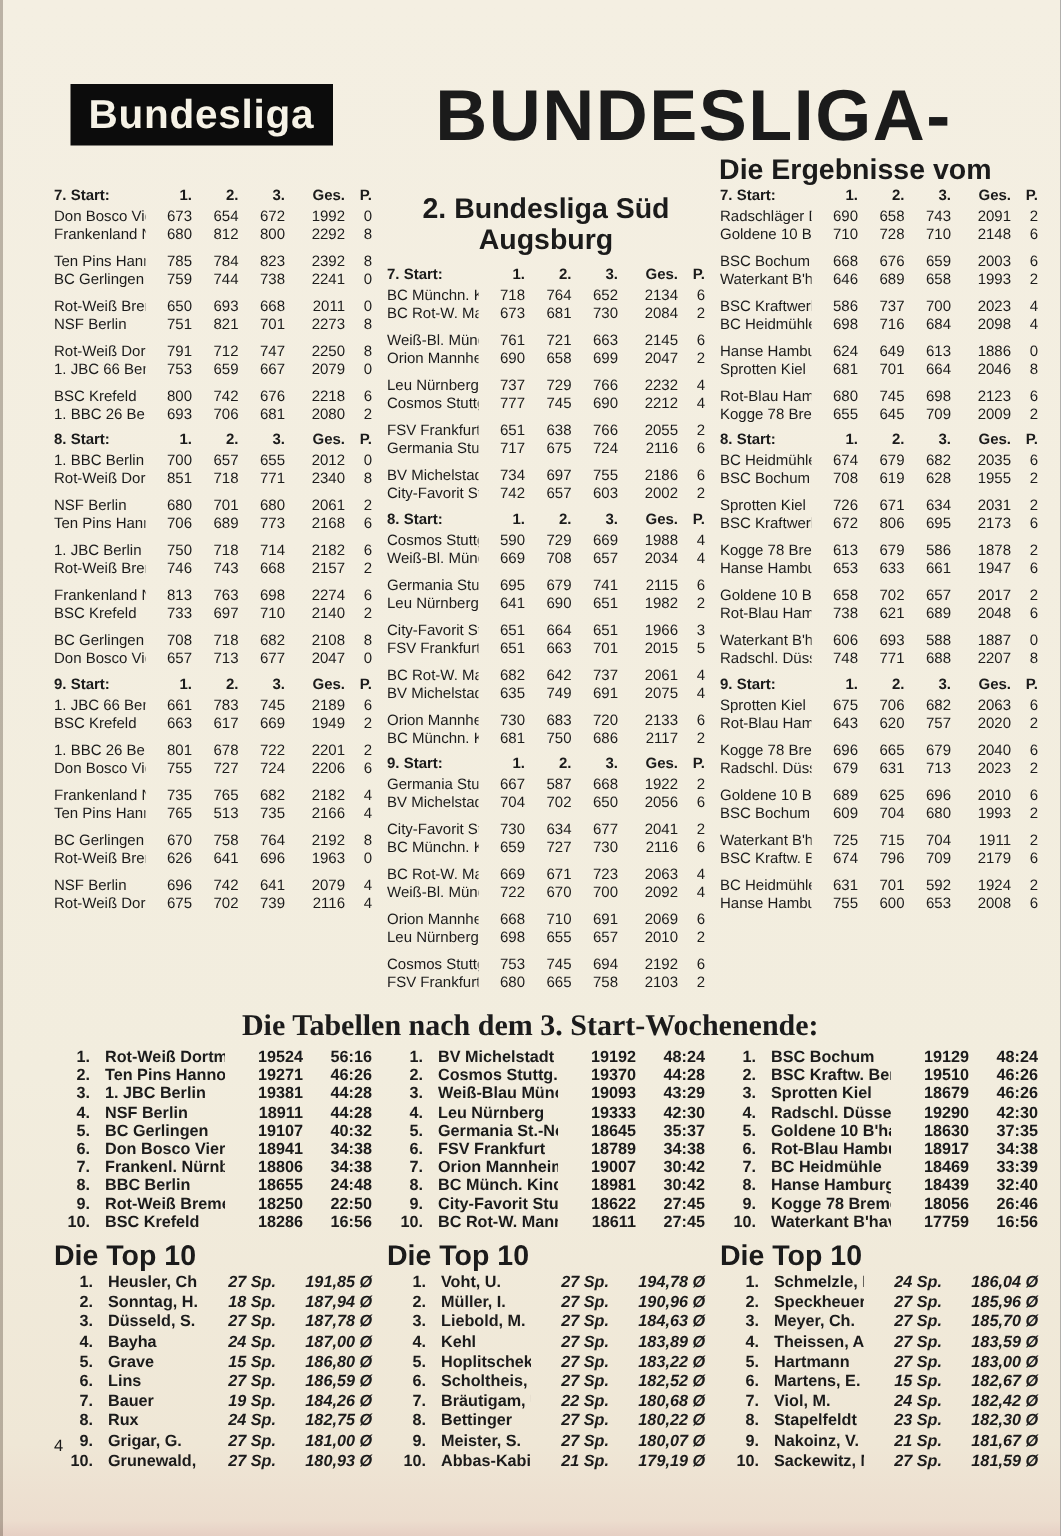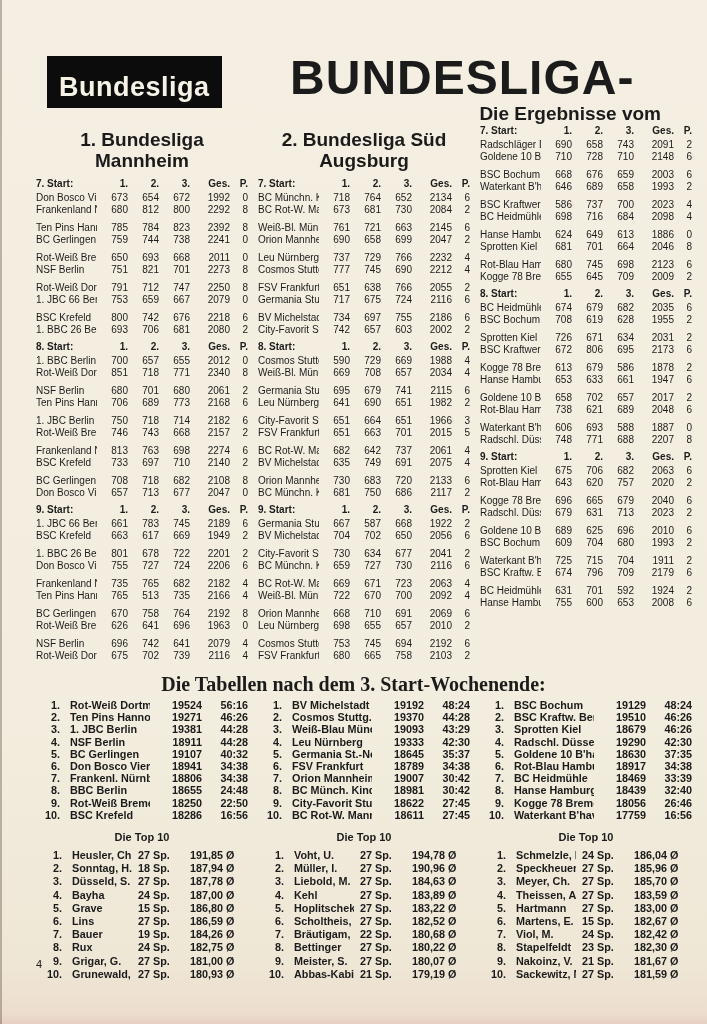--- a/index.html
+++ b/index.html
@@ -3,21 +3,21 @@
 <meta charset="utf-8">
 <style>
   html,body{margin:0;padding:0;background:#9a9a9a;}
   .page{position:relative;width:707px;height:1024px;margin:0 auto;overflow:hidden;
     background:linear-gradient(180deg,#f4efe2 0%,#f2edde 70%,#efe7d6 94%,#ecddce 99%,#e6cfc4 100%);
     color:#1b1b1b;font-family:"Liberation Sans",sans-serif;}
   .page::before{content:'';position:absolute;left:0;top:0;bottom:0;width:2px;background:rgba(80,66,52,.35);}
   
   .top{display:flex;align-items:flex-start;padding:56px 14px 0 47px;}
   .badge{background:#0c0c0c;color:#f6f2e6;font-weight:bold;font-size:27px;line-height:31px;
-    text-align:center;padding:16px 12px 5px;letter-spacing:.5px;}
+    text-align:center;padding:5px 12px 5px;letter-spacing:.5px;}
   .head-right{flex:1;padding-left:10px;}
   .headline{font-weight:bold;font-size:48px;line-height:44px;letter-spacing:1px;white-space:nowrap;text-align:center;}
   .subtitle{font-weight:bold;font-size:19px;text-align:right;padding-right:32px;margin-top:3px;}
   
   .cols{display:grid;grid-template-columns:1fr 1fr 1fr;column-gap:10px;padding:0 15px 0 36px;}
   .league-title{text-align:center;font-weight:bold;font-size:19px;line-height:21px;margin:4px 0 7px;}
   
   .start-block{margin-bottom:5px;}
   .score-row{display:grid;grid-template-columns:1fr 27px 27px 27px 36px 14px;column-gap:4px;
     font-size:10px;line-height:12px;}
@@ -27,50 +27,46 @@
   .score-rows .score-row:nth-child(even):not(:last-child){margin-bottom:6px;}
   
   .mid-heading{text-align:center;font-weight:bold;font-size:20px;line-height:22px;margin:6px 0 4px;font-family:Liberation Serif, serif;}
   .stand-row{display:grid;grid-template-columns:24px 1fr 46px 40px;column-gap:6px;
     font-weight:bold;font-size:10.8px;line-height:12.2px;}
   .stand-row .rk{text-align:right;}
   .stand-row .tm{text-align:left;padding-left:4px;white-space:nowrap;overflow:hidden;}
   .stand-row .n{text-align:right;white-space:nowrap;}
   
   .top10-block{margin-top:8px;}
-  .top10-title{text-align:center;font-weight:bold;font-size:11px;line-height:17px;margin-bottom:3px;}
+  .top10-title{text-align:left;font-weight:bold;font-size:19px;line-height:17px;margin-bottom:3px;}
   .t10-row{display:grid;grid-template-columns:26px 1fr 46px 58px;column-gap:6px;
     font-weight:bold;font-size:10.8px;line-height:13.2px;}
   .t10-row .rk{text-align:right;}
   .t10-row .nm{text-align:left;padding-left:4px;white-space:nowrap;overflow:hidden;}
-  .t10-row .n{white-space:nowrap;}
+  .t10-row .n{text-align:right;white-space:nowrap;font-style:italic;}
   .page-number{position:absolute;left:36px;bottom:54px;font-size:11px;}
 </style>
 </head>
 <body>
 
 <div class="page">
 
   <div class="top">
     <div class="badge">
       <div>Bundesliga</div>
     </div>
     <div class="head-right">
       <div class="headline">BUNDESLIGA-</div>
       <div class="subtitle">Die Ergebnisse vom</div>
     </div>
   </div>
 
   <div class="cols">
 
       <section class="league">
-        <div class="league-title">
-          <div>1. Bundesliga</div>
-          <div>Mannheim</div>
-        </div>
         <div class="starts">
 
             <div class="start-block">
               <div class="score-row hdr-row">
                 <span class="t">7. Start:</span>
                 <span class="n">1.</span>
                 <span class="n">2.</span>
                 <span class="n">3.</span>
                 <span class="n">Ges.</span>
                 <span class="n">P.</span>

